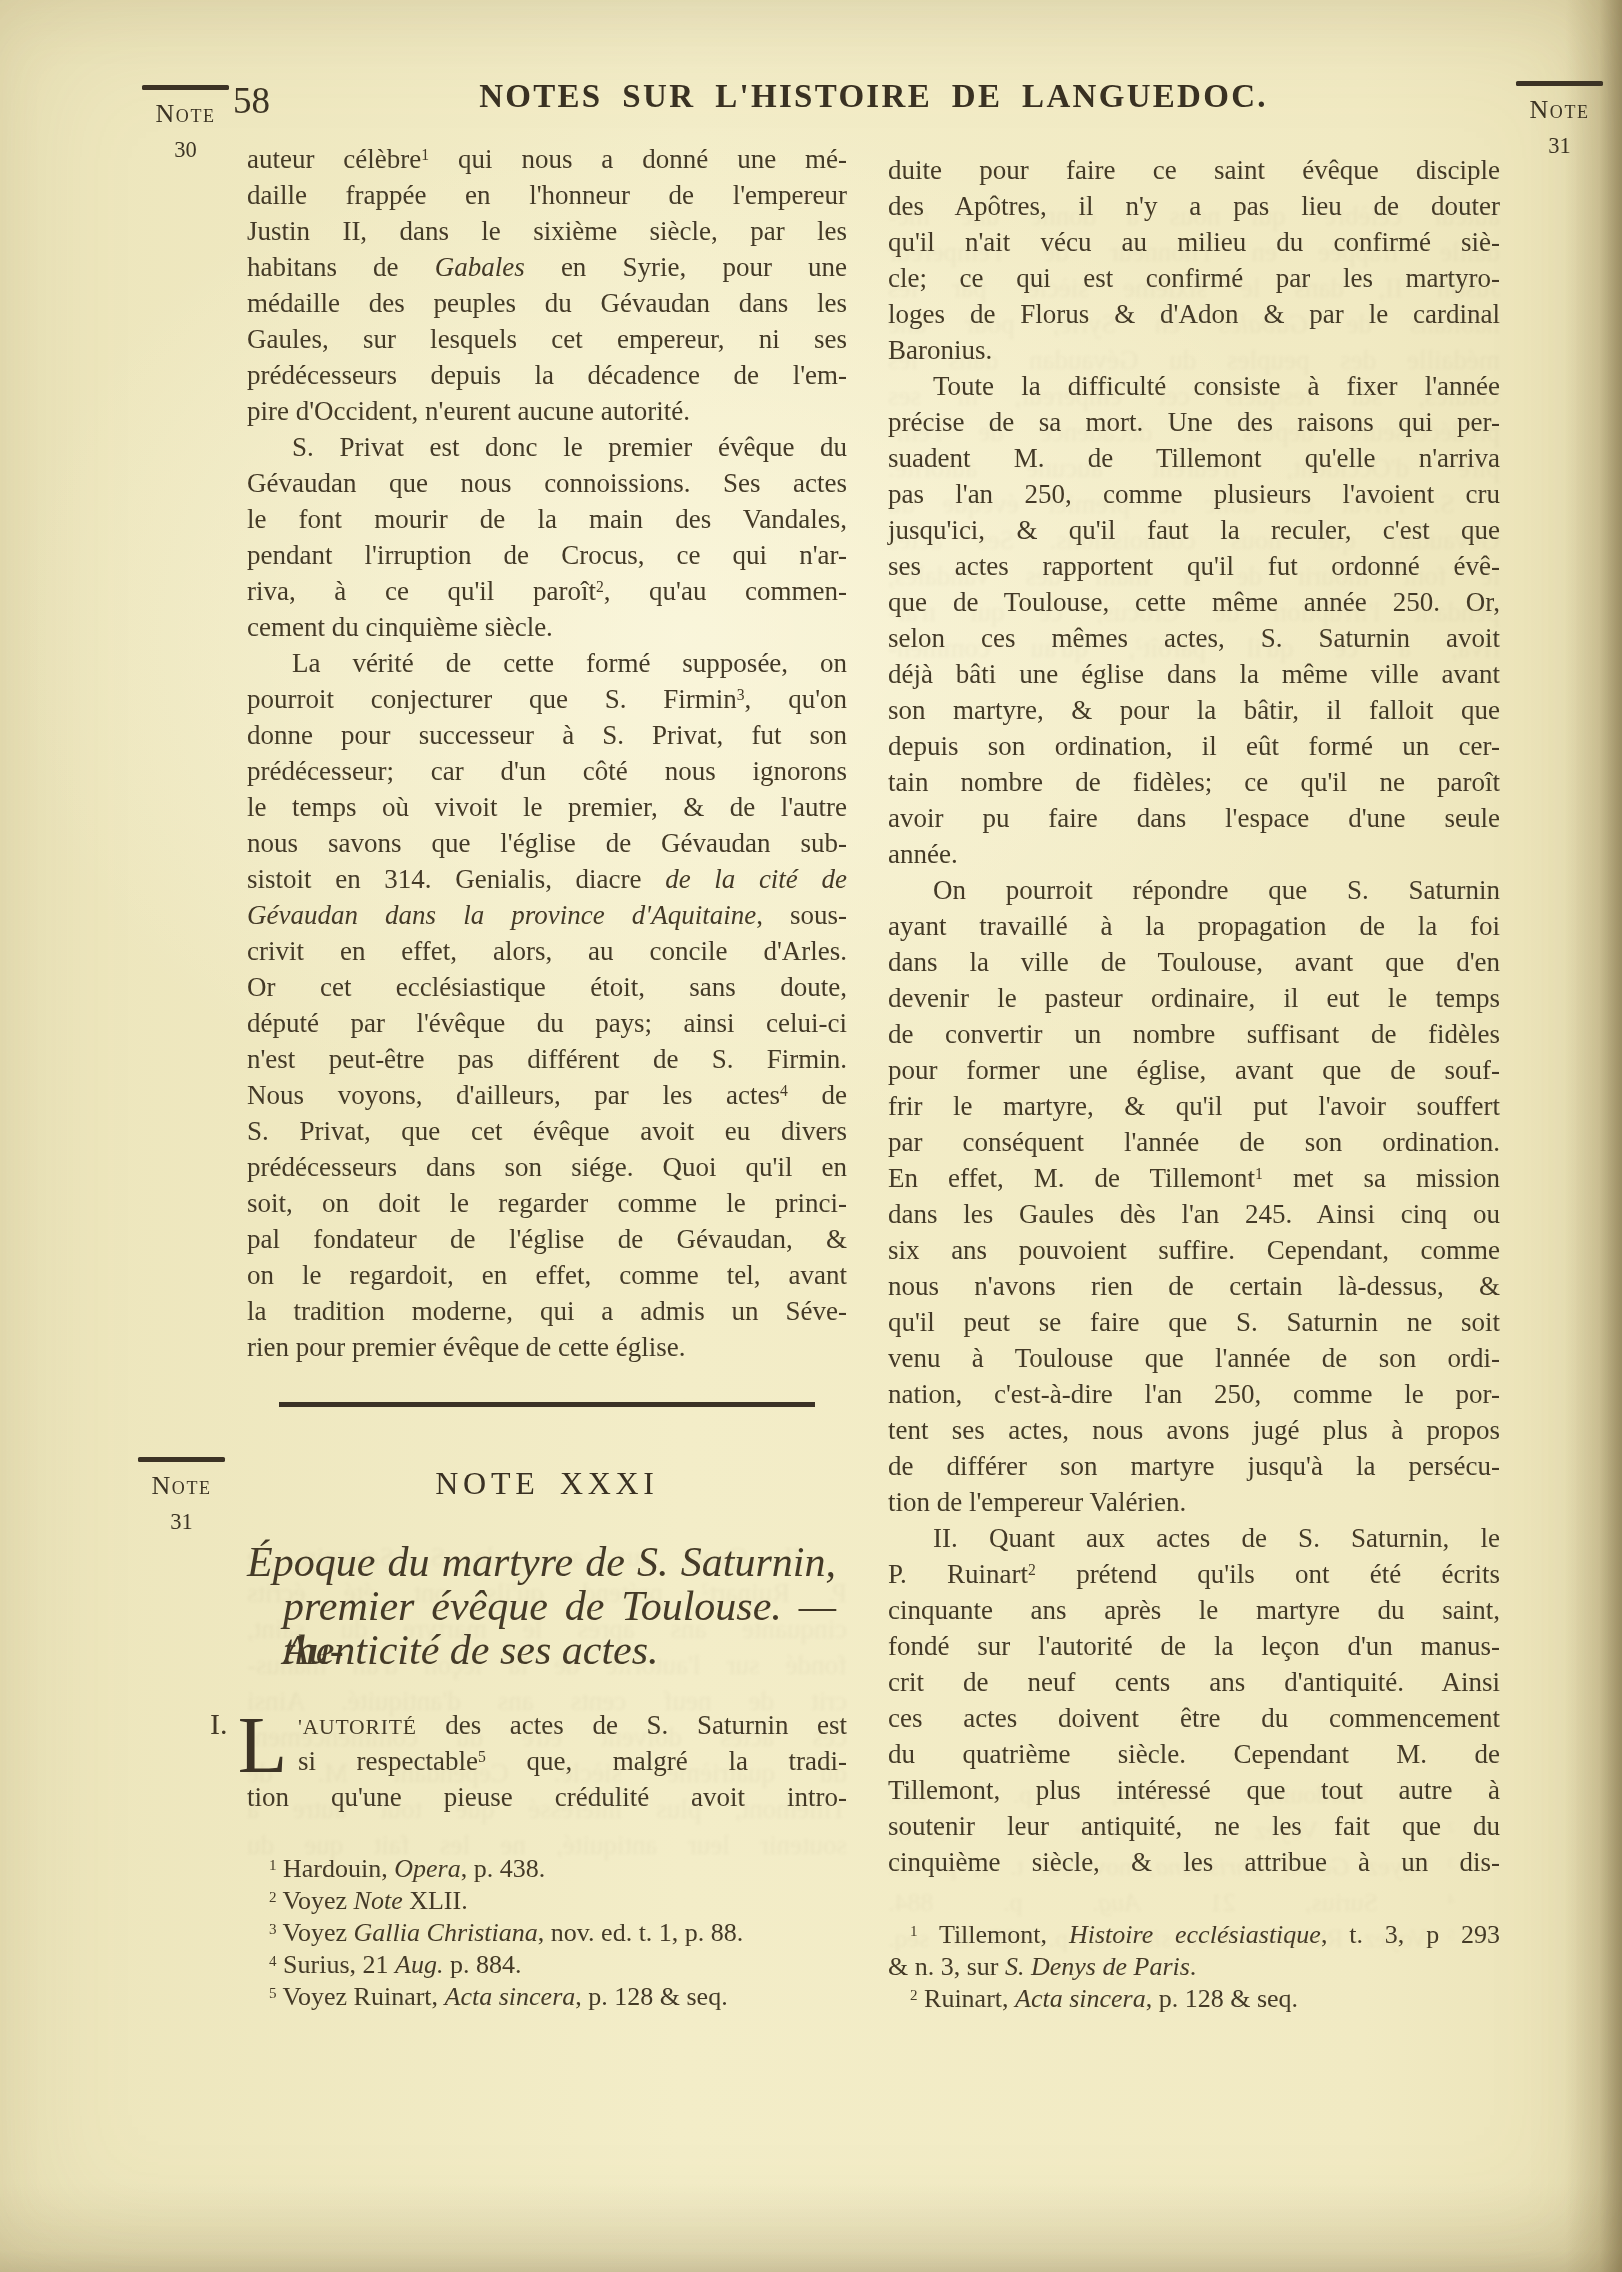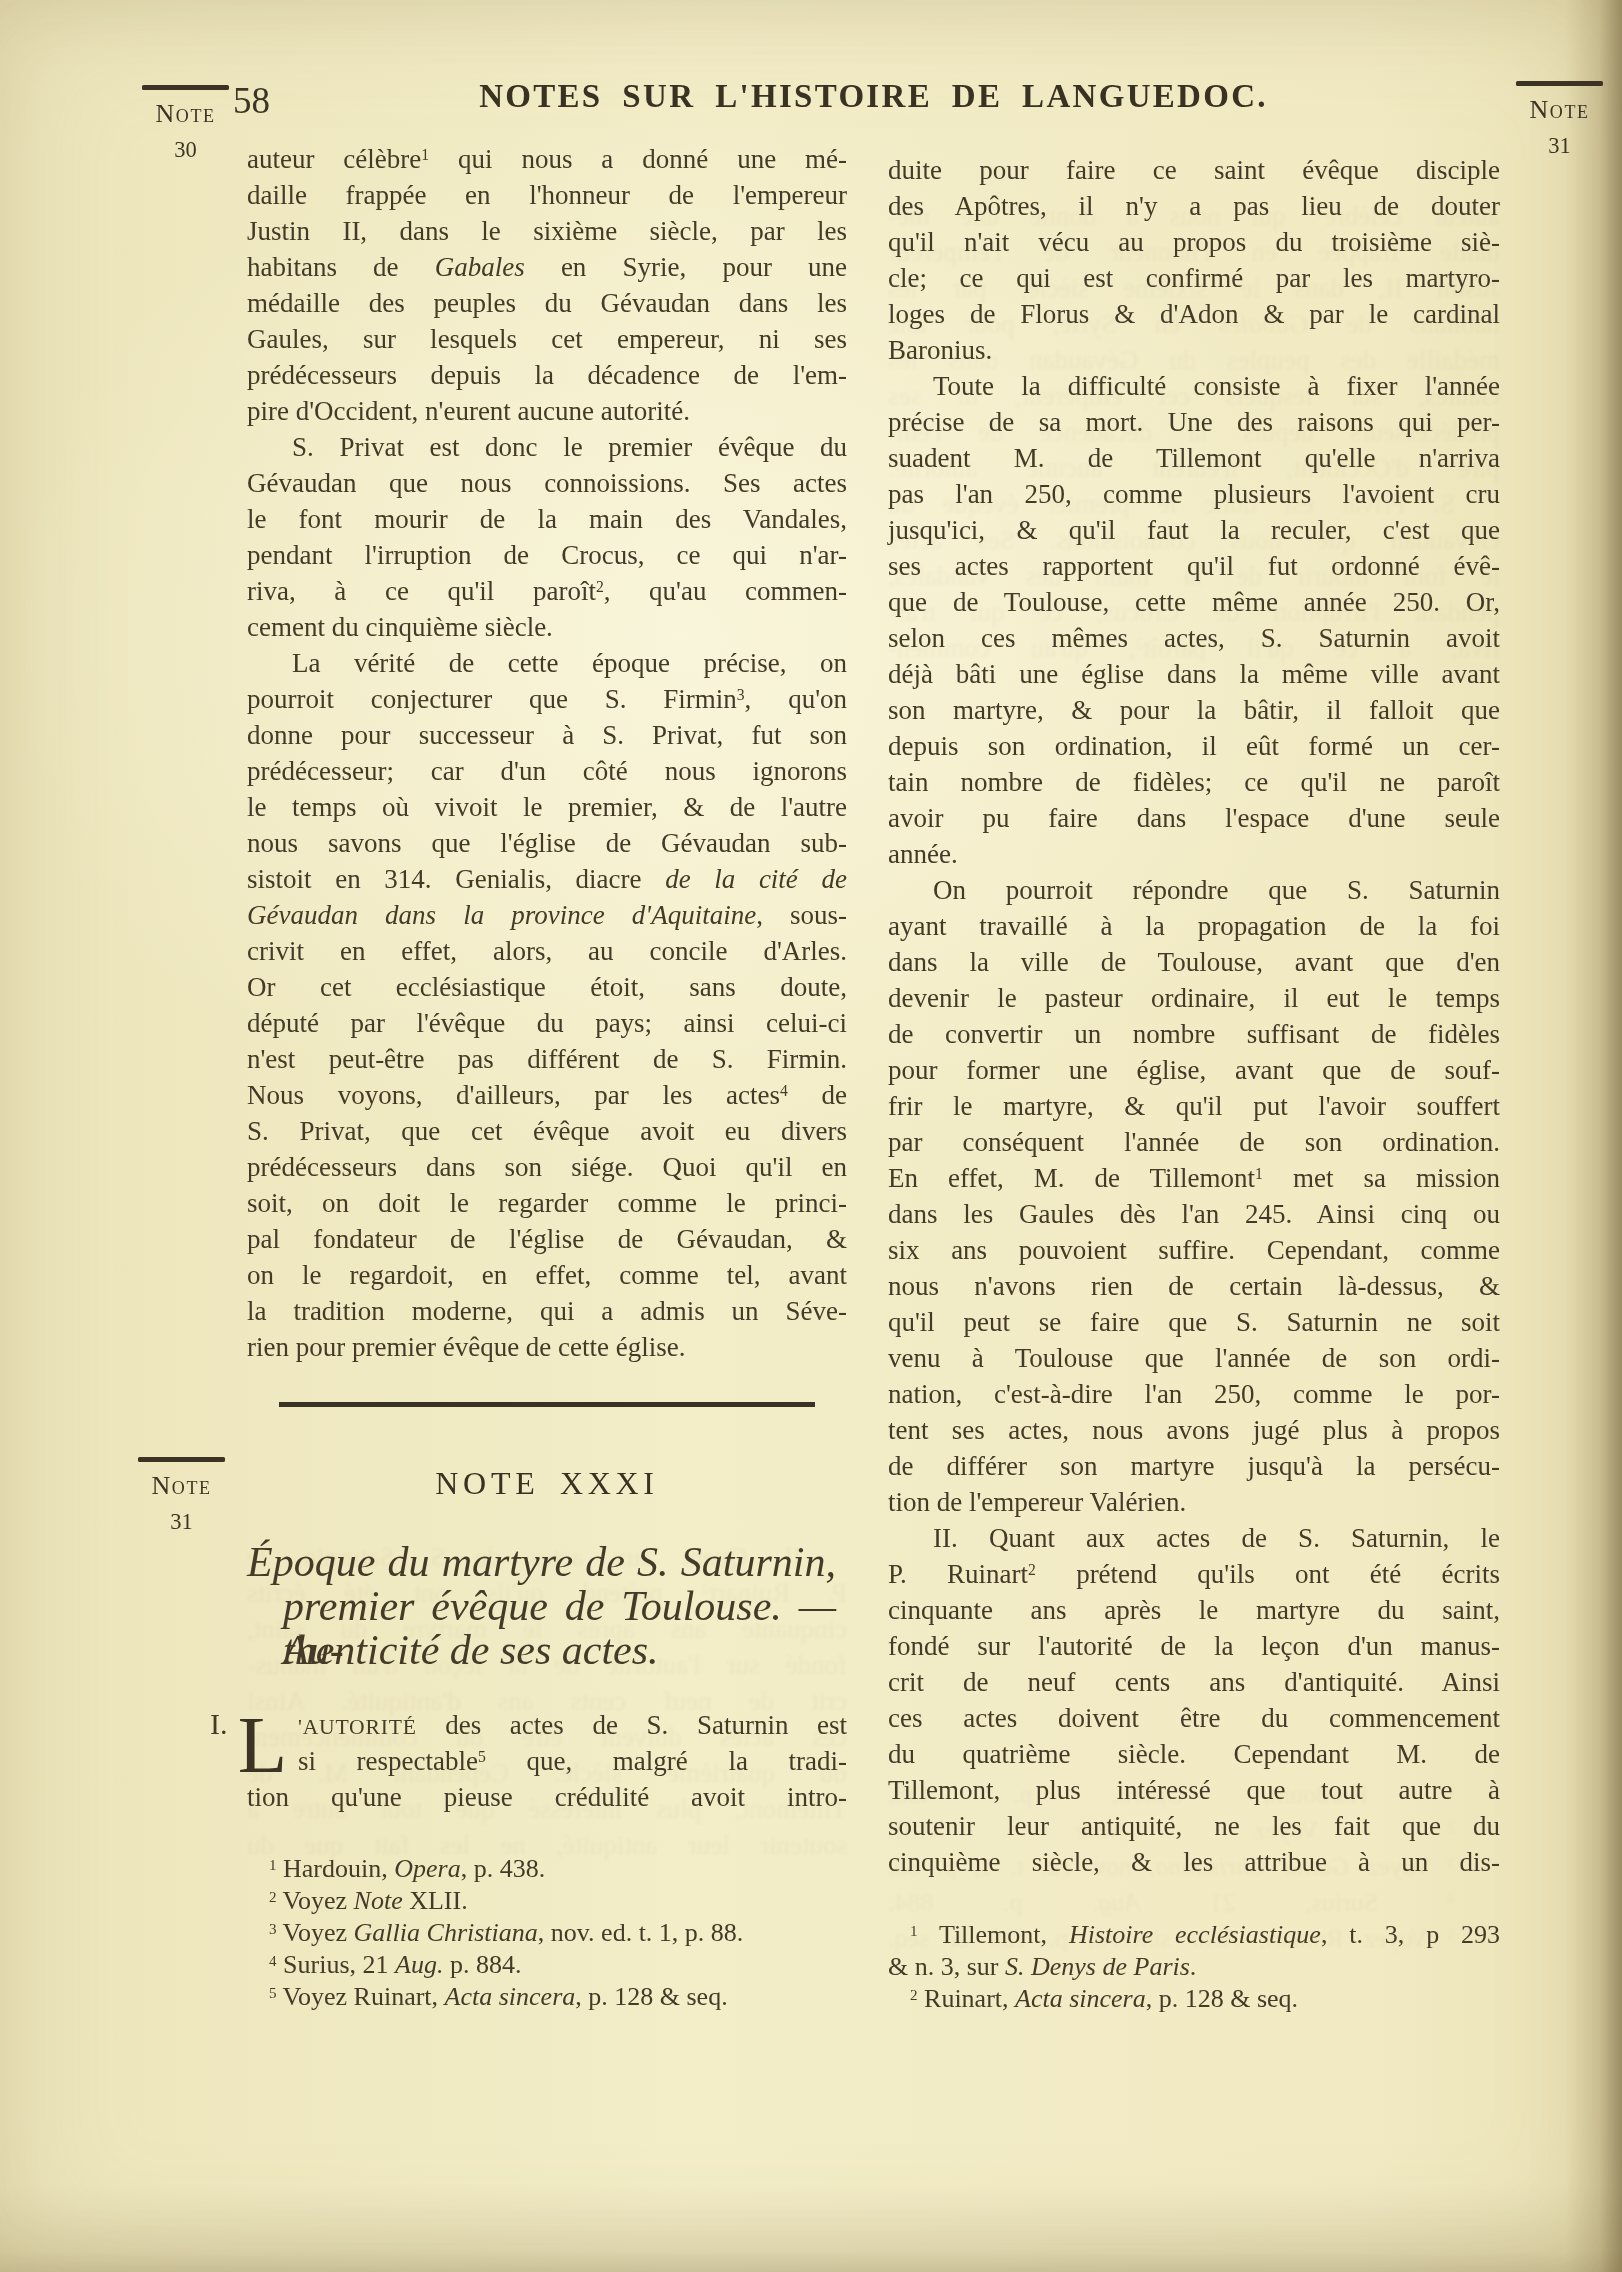--- a/index.html
+++ b/index.html
@@ -130,21 +130,21 @@
         <div class="ln">médaille des peuples du Gévaudan dans les</div>
         <div class="ln">Gaules, sur lesquels cet empereur, ni ses</div>
         <div class="ln">prédécesseurs depuis la décadence de l'em-</div>
         <div class="ln end">pire d'Occident, n'eurent aucune autorité.</div>
         <div class="ln ind">S. Privat est donc le premier évêque du</div>
         <div class="ln">Gévaudan que nous connoissions. Ses actes</div>
         <div class="ln">le font mourir de la main des Vandales,</div>
         <div class="ln">pendant l'irruption de Crocus, ce qui n'ar-</div>
         <div class="ln">riva, à ce qu'il paroît<sup>2</sup>, qu'au commen-</div>
         <div class="ln end">cement du cinquième siècle.</div>
-        <div class="ln ind">La vérité de cette époque précise, on</div>
+        <div class="ln ind">La vérité de cette formé supposée, on</div>
         <div class="ln">pourroit conjecturer que S. Firmin<sup>3</sup>, qu'on</div>
         <div class="ln">donne pour successeur à S. Privat, fut son</div>
         <div class="ln">prédécesseur; car d'un côté nous ignorons</div>
         <div class="ln">le temps où vivoit le premier, &amp; de l'autre</div>
         <div class="ln">nous savons que l'église de Gévaudan sub-</div>
         <div class="ln">sistoit en 314. Genialis, diacre <i>de la cité de</i></div>
         <div class="ln"><i>Gévaudan dans la province d'Aquitaine</i>, sous-</div>
         <div class="ln">crivit en effet, alors, au concile d'Arles.</div>
         <div class="ln">Or cet ecclésiastique étoit, sans doute,</div>
         <div class="ln">député par l'évêque du pays; ainsi celui-ci</div>
@@ -180,21 +180,21 @@
         <div class="ln ind"><sup>3</sup> Voyez <i>Gallia Christiana</i>, nov. ed. t. 1, p. 88.</div>
         <div class="ln ind"><sup>4</sup> Surius, 21 <i>Aug.</i> p. 884.</div>
         <div class="ln ind"><sup>5</sup> Voyez Ruinart, <i>Acta sincera</i>, p. 128 &amp; seq.</div>
       </div>
   </div>
 
   <div class="col" id="rightcol">
     <div id="right-body">
         <div class="ln">duite pour faire ce saint évêque disciple</div>
         <div class="ln">des Apôtres, il n'y a pas lieu de douter</div>
-        <div class="ln">qu'il n'ait vécu au propos du troisième siè-</div>
+        <div class="ln">qu'il n'ait vécu au milieu du confirmé siè-</div>
         <div class="ln">cle; ce qui est confirmé par les martyro-</div>
         <div class="ln">loges de Florus &amp; d'Adon &amp; par le cardinal</div>
         <div class="ln end">Baronius.</div>
         <div class="ln ind">Toute la difficulté consiste à fixer l'année</div>
         <div class="ln">précise de sa mort. Une des raisons qui per-</div>
         <div class="ln">suadent M. de Tillemont qu'elle n'arriva</div>
         <div class="ln">pas l'an 250, comme plusieurs l'avoient cru</div>
         <div class="ln">jusqu'ici, &amp; qu'il faut la reculer, c'est que</div>
         <div class="ln">ses actes rapportent qu'il fut ordonné évê-</div>
         <div class="ln">que de Toulouse, cette même année 250. Or,</div>

